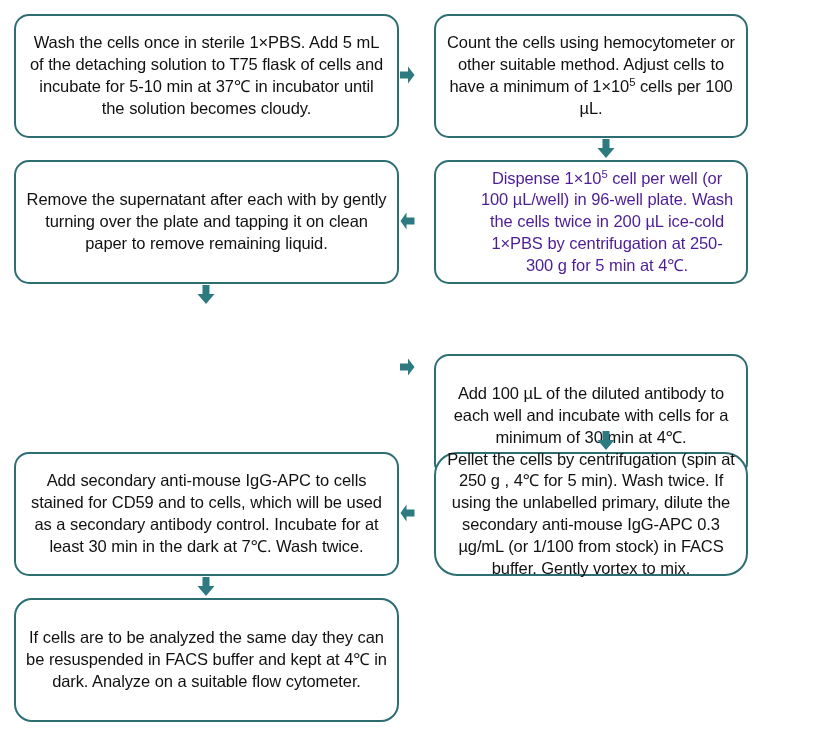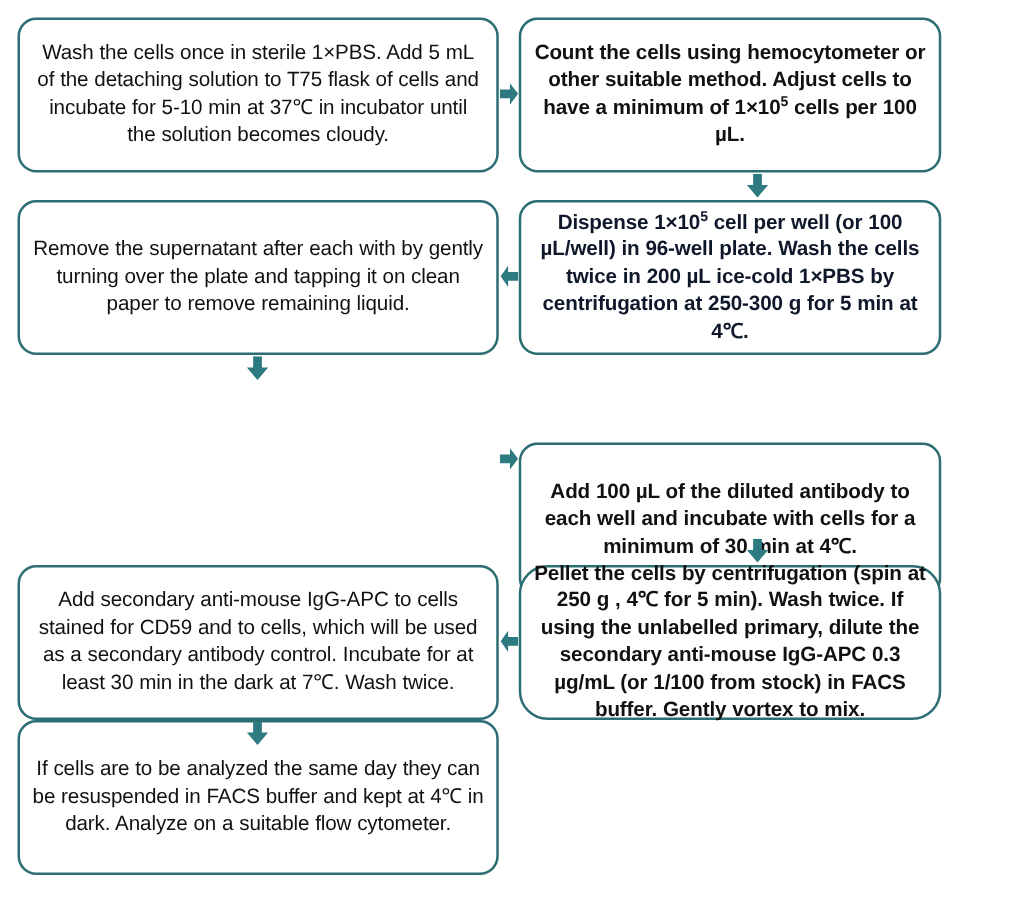--- a/index.html
+++ b/index.html
@@ -40,27 +40,27 @@
     letter-spacing: -0.1px;
     word-spacing: 0.2px;
   }
   .node-text sup {
     font-size: 0.68em;
     vertical-align: super;
     line-height: 0;
   }
   
   .col-left  { left: 14px;  width: 385px; }
-  .col-right { left: 415px; width: 338px; font-weight: bold; }
+  .col-right { left: 434px; width: 314px; }
 
   .row1 { top: 14px;  height: 124px; }
   .row2 { top: 160px; height: 124px; }
   .row3 { top: 306px; height: 124px; }
   .row4 { top: 452px; height: 124px; }
-  .row5 { top: 576px; height: 124px; }
+  .row5 { top: 598px; height: 124px; border-radius: 18px; }
 
   
   .arrow {
     position: absolute;
     line-height: 0;
   }
   .arrow svg { display: block; }
 </style>
 </head>
 <body style="background: rgb(255, 255, 255);">
@@ -69,21 +69,21 @@
 
   <div class="node col-left row1" style="border-color: rgb(45, 110, 114);">
     <span class="node-text" style="color: rgb(17, 17, 17);">Wash the cells once in sterile 1×PBS. Add 5 mL of the detaching solution to T75 flask of cells and incubate for 5-10 min at 37℃ in incubator until the solution becomes cloudy.</span>
   </div>
 
   <div class="node col-right row1" style="border-color: rgb(45, 110, 114);">
     <span class="node-text" style="color: rgb(17, 17, 17);">Count the cells using hemocytometer or other suitable method. Adjust cells to have a minimum of 1×10<sup>5</sup> cells per 100 µL.</span>
   </div>
 
   <div class="node col-right row2" style="border-color: rgb(45, 110, 114);">
-    <span class="node-text" style="color: #0f172a;">Dispense 1×10<sup>5</sup> cell per well (or 100 µL/well) in 96-well plate. Wash the cells twice in 200 µL ice-cold 1×PBS by centrifugation at 250-300 g for 5 min at 4℃.</span>
+    <span class="node-text" style="color: #4c1d95; margin-left: 32px;">Dispense 1×10<sup>5</sup> cell per well (or 100 µL/well) in 96-well plate. Wash the cells twice in 200 µL ice-cold 1×PBS by centrifugation at 250-300 g for 5 min at 4℃.</span>
   </div>
 
   <div class="node col-left row2" style="border-color: rgb(45, 110, 114);">
     <span class="node-text" style="color: rgb(17, 17, 17);">Remove the supernatant after each with by gently turning over the plate and tapping it on clean paper to remove remaining liquid.</span>
   </div>
 
 
   <div class="node col-right row3" style="border-color: rgb(45, 110, 114); margin-top: 48px;">
     <span class="node-text" style="color: rgb(17, 17, 17);">Add 100 µL of the diluted antibody to each well and incubate with cells for a minimum of 30 min at 4℃.</span>
   </div>

